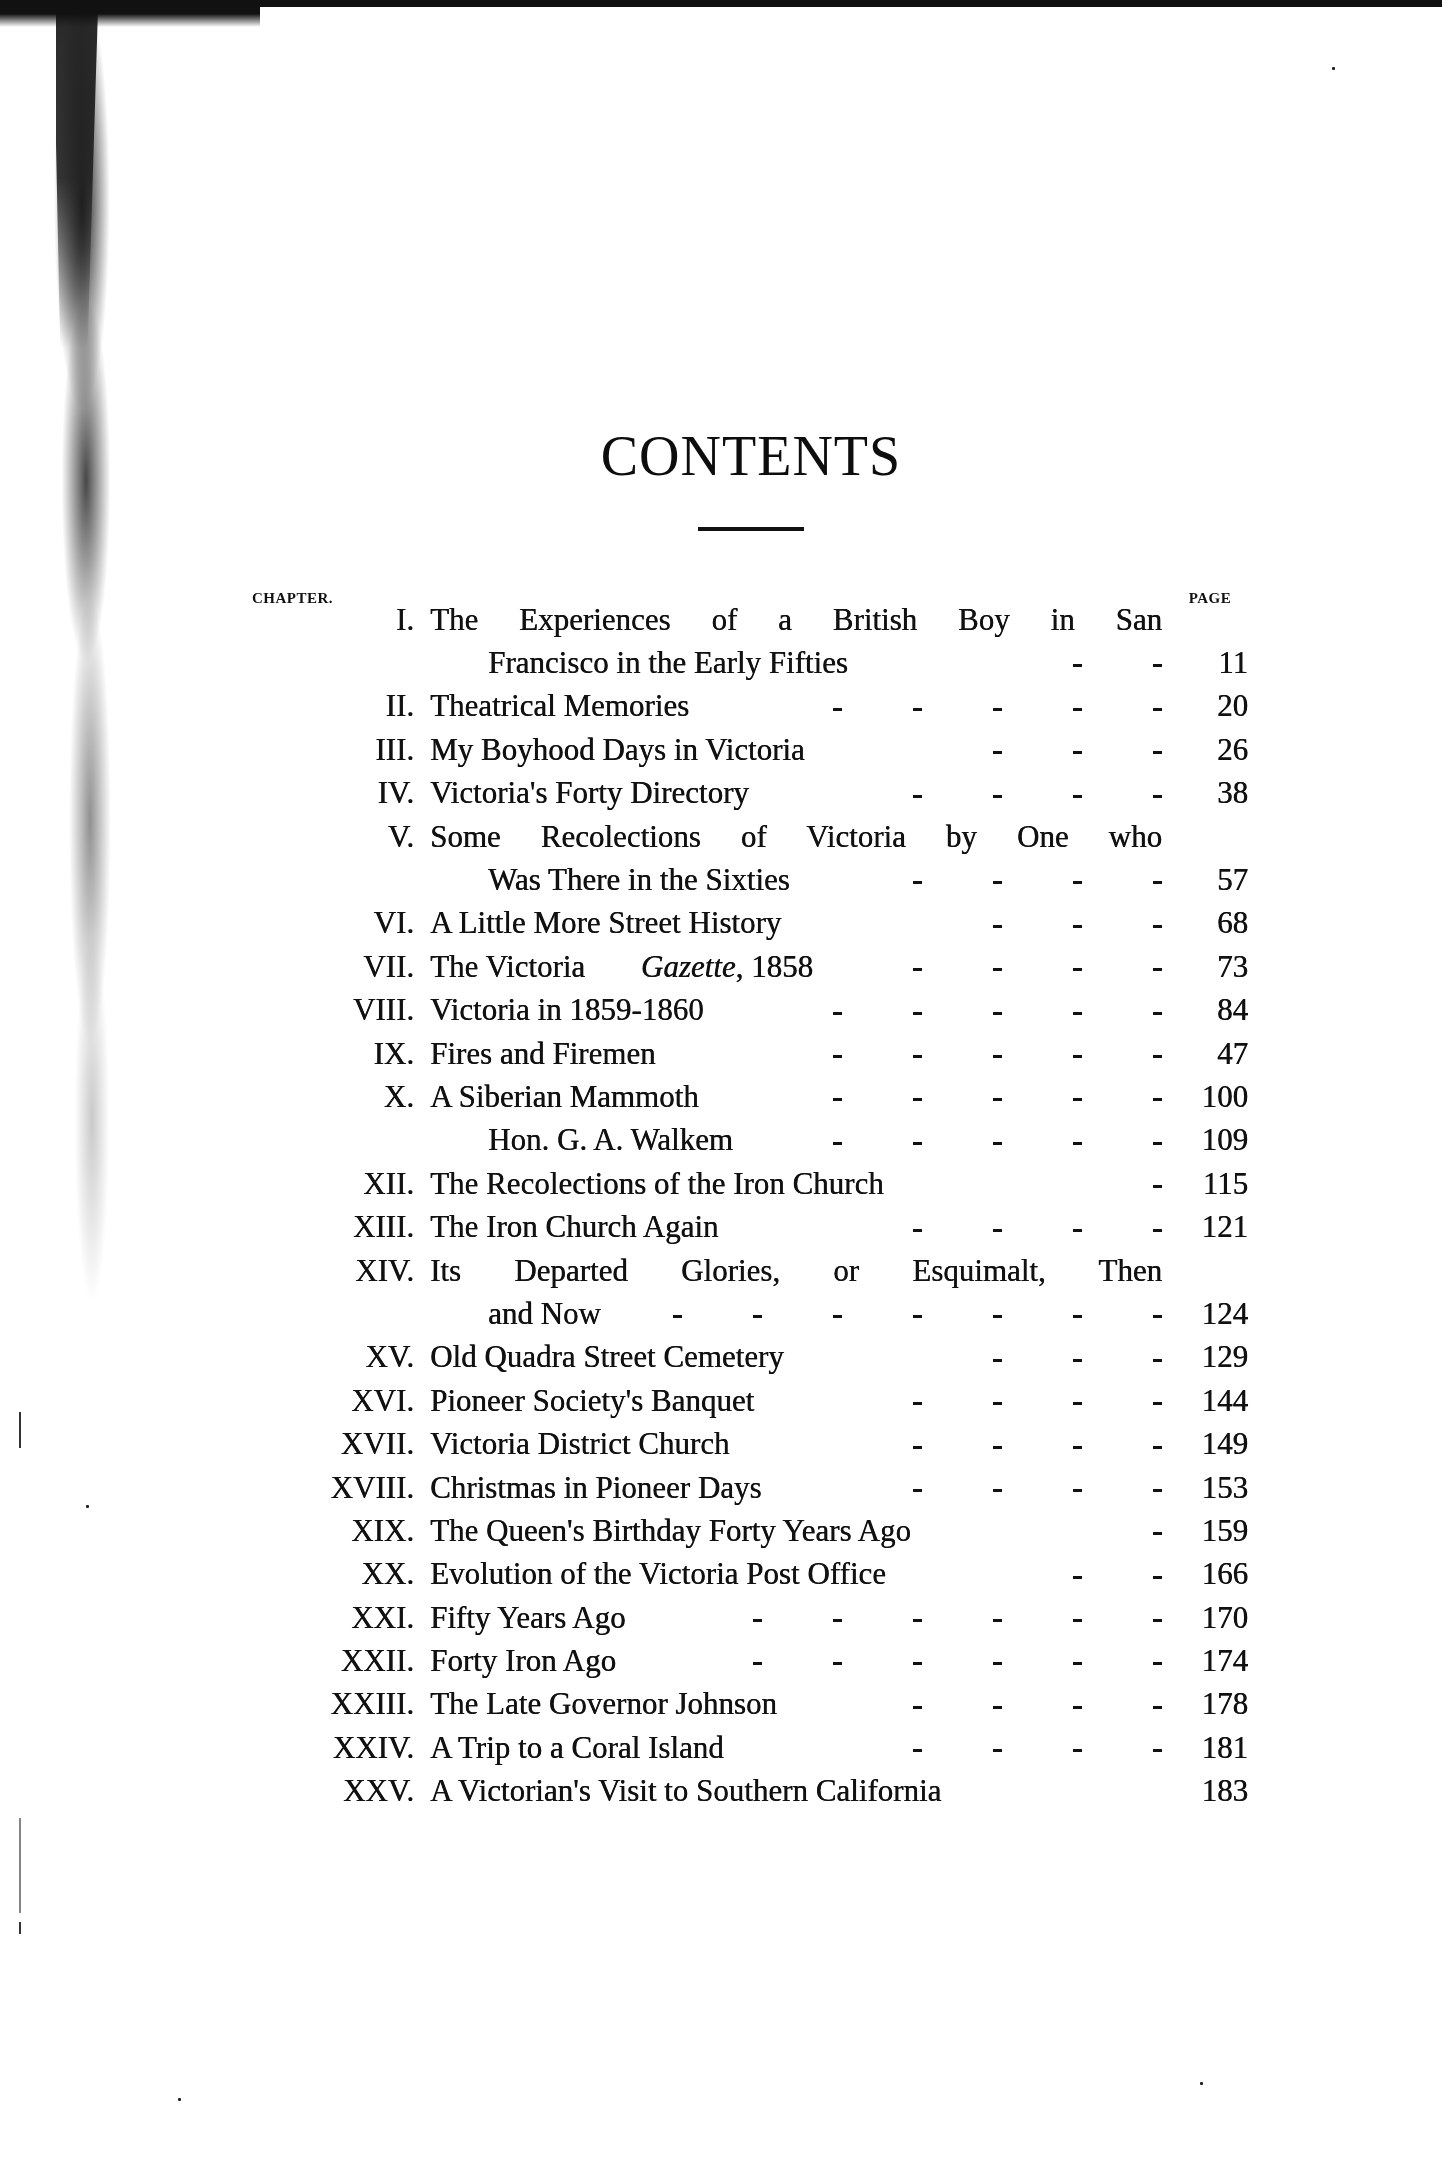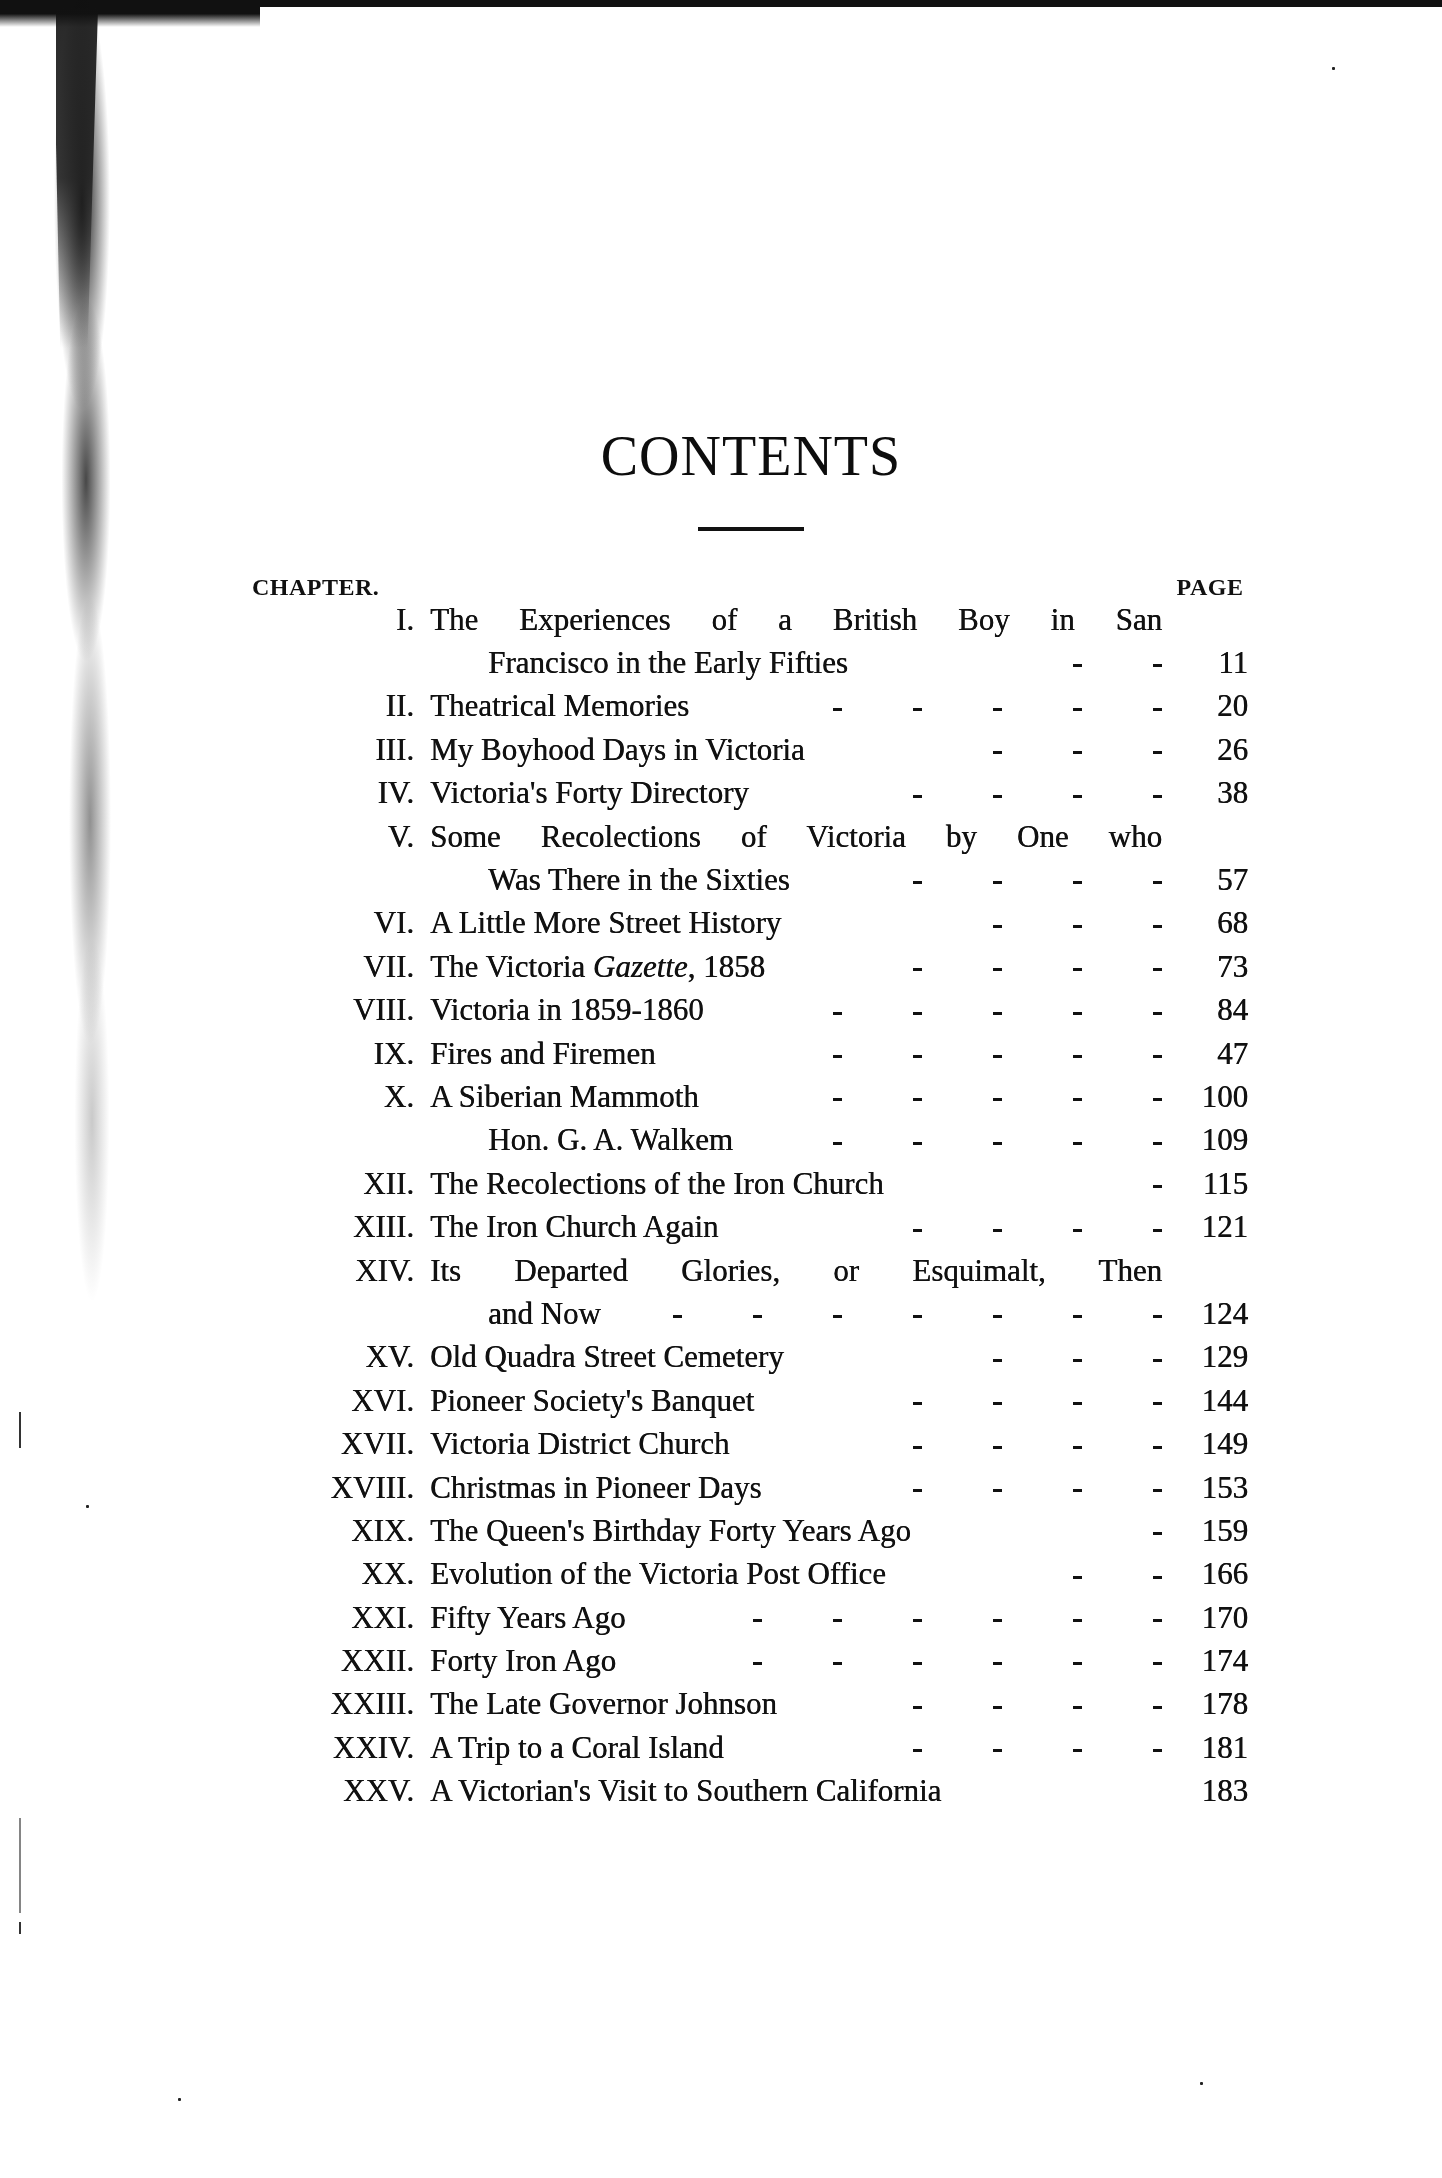--- a/index.html
+++ b/index.html
@@ -17,36 +17,36 @@
   .spine-dark { position: absolute; left: 56px; top: 8px; width: 42px; height: 340px;
          background: linear-gradient(180deg, #111 0%, #222 50%, rgba(30,30,30,0) 100%);
          clip-path: polygon(0 0, 100% 0, 90% 40%, 75% 100%, 10% 100%, 0 40%); opacity: 0.9; }
   .margin-tick { position: absolute; left: 19px; width: 2px; background: #333; }
   .speck { position: absolute; width: 3px; height: 3px; background: #222; border-radius: 1px; }
 
   .title { position: absolute; left: 0; width: 1502px; top: 424px; text-align: center;
            font-size: 56px; letter-spacing: 1px; font-weight: normal; color: #0d0d0d; }
   .title-rule { position: absolute; left: 698px; top: 527px; width: 106px; height: 4px; background: #111; }
 
-  .col-head { position: absolute; top: 574px; font-size: 24px; font-weight: bold; letter-spacing: 0.5px; color: #111; }
+  .col-head { position: absolute; top: 590px; font-size: 15px; font-weight: bold; letter-spacing: 0.5px; color: #111; }
   .col-head.chapter { left: 252px; }
   .col-head.page { left: 1172px; width: 76px; text-align: center; }
 
   .toc { position: absolute; left: 0; top: 598px; width: 1442px; }
   .line { position: relative; height: 43.4px; display: flex; align-items: center; font-size: 31px;
           text-shadow: 0.4px 0 0 #111; }
   .num { position: absolute; right: calc(1442px - 414px); white-space: nowrap; text-align: right; }
   .text { position: absolute; left: 430px; white-space: nowrap; }
   .line.cont .text { left: 488px; }
   .text.justify { width: 732px; text-align: justify; text-align-last: justify; }
   .leaders { position: absolute; right: calc(1442px - 1162px); display: flex; gap: 0; justify-content: flex-end; }
   .leader { display: inline-block; width: 80px; text-align: right; }
   .leader span { display: inline-block; width: 9px; height: 3px; background: #111; vertical-align: middle; }
   .pg { position: absolute; right: calc(1442px - 1248px); text-align: right; white-space: nowrap; font-weight: normal; }
-  .it { font-style: italic; }
+  .it { font-style: italic; margin-left: 48px; }
 </style>
 </head>
 <body>
 
 <div class="top-border"></div>
 <div class="top-border-fade"></div>
 <div class="spine"></div>
 <div class="spine-dark"></div>
 <div class="margin-tick" style="top:1412px;height:36px"></div>
 <div class="margin-tick" style="top:1818px;height:95px;opacity:0.6"></div>

